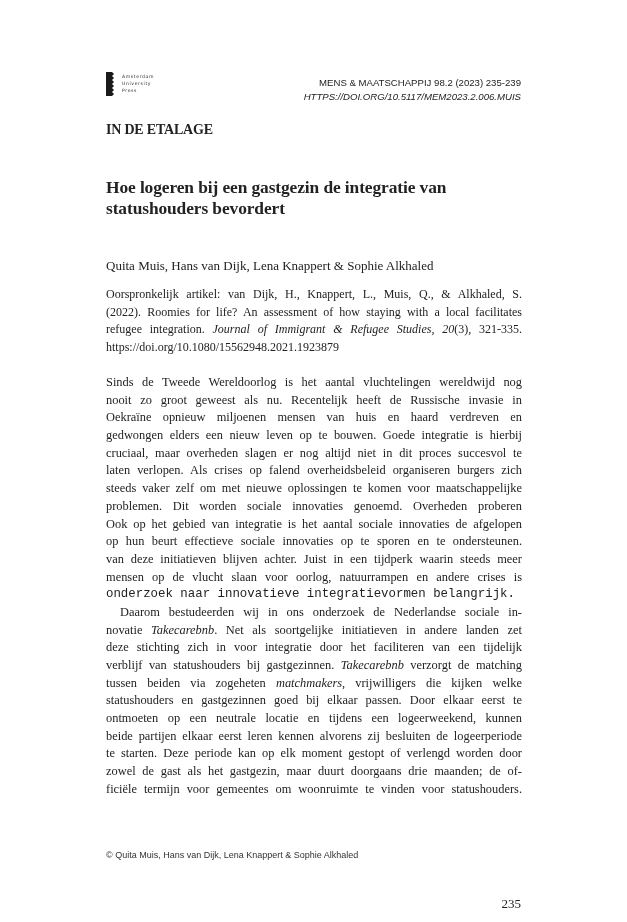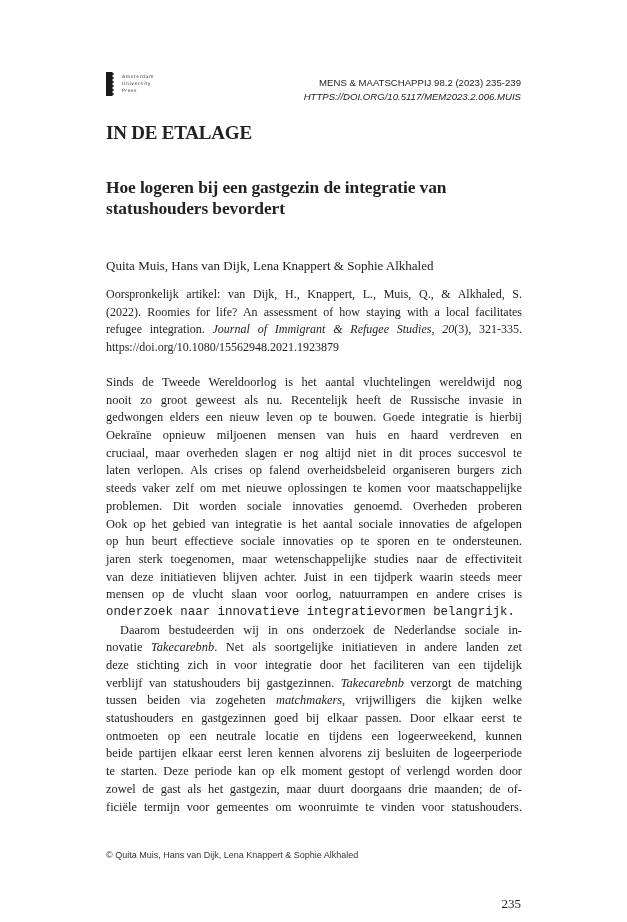--- a/index.html
+++ b/index.html
@@ -8,21 +8,21 @@
 
     .logo { position: absolute; left: 106px; top: 72px; display: flex; align-items: flex-start; }
     .logo-mark { width: 8px; height: 24px; position: relative; }
     .logo-mark svg { display: block; }
     .logo-text { margin-left: 8px; font-family: "DejaVu Sans", sans-serif; font-size: 4.6px; line-height: 7px; letter-spacing: 0.6px; color: #333; margin-top: 1px; }
     .logo-text div { white-space: nowrap; }
 
     .journal { position: absolute; right: 106px; top: 76px; text-align: right; font-family: "Liberation Sans", sans-serif; font-size: 9.6px; line-height: 14px; color: #222; }
     .journal .doi { font-style: italic; }
 
-    .section { position: absolute; left: 106px; top: 122px; font-family: "Liberation Serif", serif; font-weight: bold; font-size: 19px; color: #222; letter-spacing: -0.2px; }
+    .section { position: absolute; left: 106px; top: 122px; font-family: "Liberation Serif", serif; font-weight: bold; font-size: 14px; color: #222; letter-spacing: -0.2px; }
 
     .title { position: absolute; left: 106px; top: 177px; width: 420px; font-family: "Liberation Serif", serif; font-weight: bold; font-size: 17.4px; line-height: 21px; color: #222; letter-spacing: -0.1px; }
 
     .authors { position: absolute; left: 106px; top: 234px; font-family: "Liberation Serif", serif; font-size: 13px; color: #222; margin-top: 24px; }
 
     .original { position: absolute; left: 106px; top: 286px; width: 416px; font-family: "Liberation Serif", serif; font-size: 12px; line-height: 17.6px; color: #222; text-align: justify; }
     .original .l { display: block; white-space: nowrap; text-align: justify; text-align-last: justify; height: 17.6px; }
     .original .l.last { text-align-last: left; }
 
     .body-text { position: absolute; left: 106px; top: 374px; width: 416px; font-family: "Liberation Serif", serif; font-size: 12.4px; line-height: 17.7px; color: #222; }
@@ -70,29 +70,28 @@
     <span class="l">Oorspronkelijk artikel: van Dijk, H., Knappert, L., Muis, Q., &amp; Alkhaled, S.</span>
     <span class="l">(2022). Roomies for life? An assessment of how staying with a local facilitates</span>
     <span class="l"><span>refugee integration. </span><i>Journal of Immigrant &amp; Refugee Studies, 20</i><span>(3), 321-335.</span></span>
     <span class="l last">https://doi.org/10.1080/15562948.2021.1923879</span>
   </div>
 
   <div class="body-text">
     <div>
       <span class="l">Sinds de Tweede Wereldoorlog is het aantal vluchtelingen wereldwijd nog</span>
       <span class="l">nooit zo groot geweest als nu. Recentelijk heeft de Russische invasie in</span>
+      <span class="l">Oekraïne opnieuw miljoenen mensen van huis en haard verdreven en</span>
       <span class="l">gedwongen elders een nieuw leven op te bouwen. Goede integratie is hierbij</span>
-      <span class="l">Oekraïne opnieuw miljoenen mensen van huis en haard verdreven en</span>
       <span class="l">cruciaal, maar overheden slagen er nog altijd niet in dit proces succesvol te</span>
       <span class="l">laten verlopen. Als crises op falend overheidsbeleid organiseren burgers zich</span>
       <span class="l">steeds vaker zelf om met nieuwe oplossingen te komen voor maatschappelijke</span>
       <span class="l">problemen. Dit worden sociale innovaties genoemd. Overheden proberen</span>
       <span class="l">Ook op het gebied van integratie is het aantal sociale innovaties de afgelopen</span>
       <span class="l">op hun beurt effectieve sociale innovaties op te sporen en te ondersteunen.</span>
-      <span class="l">jaren sterk toegenomen, maar wetenschappelijke studies naar de effectiviteit</span>
       <span class="l">van deze initiatieven blijven achter. Juist in een tijdperk waarin steeds meer</span>
       <span class="l">mensen op de vlucht slaan voor oorlog, natuurrampen en andere crises is</span>
       <span class="l last">onderzoek naar innovatieve integratievormen belangrijk.</span>
     </div>
     <div>
       <span class="l indent">Daarom bestudeerden wij in ons onderzoek de Nederlandse sociale in-</span>
       <span class="l"><span>novatie </span><i>Takecarebnb</i><span>. Net als soortgelijke initiatieven in andere landen zet</span></span>
       <span class="l">deze stichting zich in voor integratie door het faciliteren van een tijdelijk</span>
       <span class="l"><span>verblijf van statushouders bij gastgezinnen. </span><i>Takecarebnb</i><span> verzorgt de matching</span></span>
       <span class="l"><span>tussen beiden via zogeheten </span><i>matchmakers</i><span>, vrijwilligers die kijken welke</span></span>

